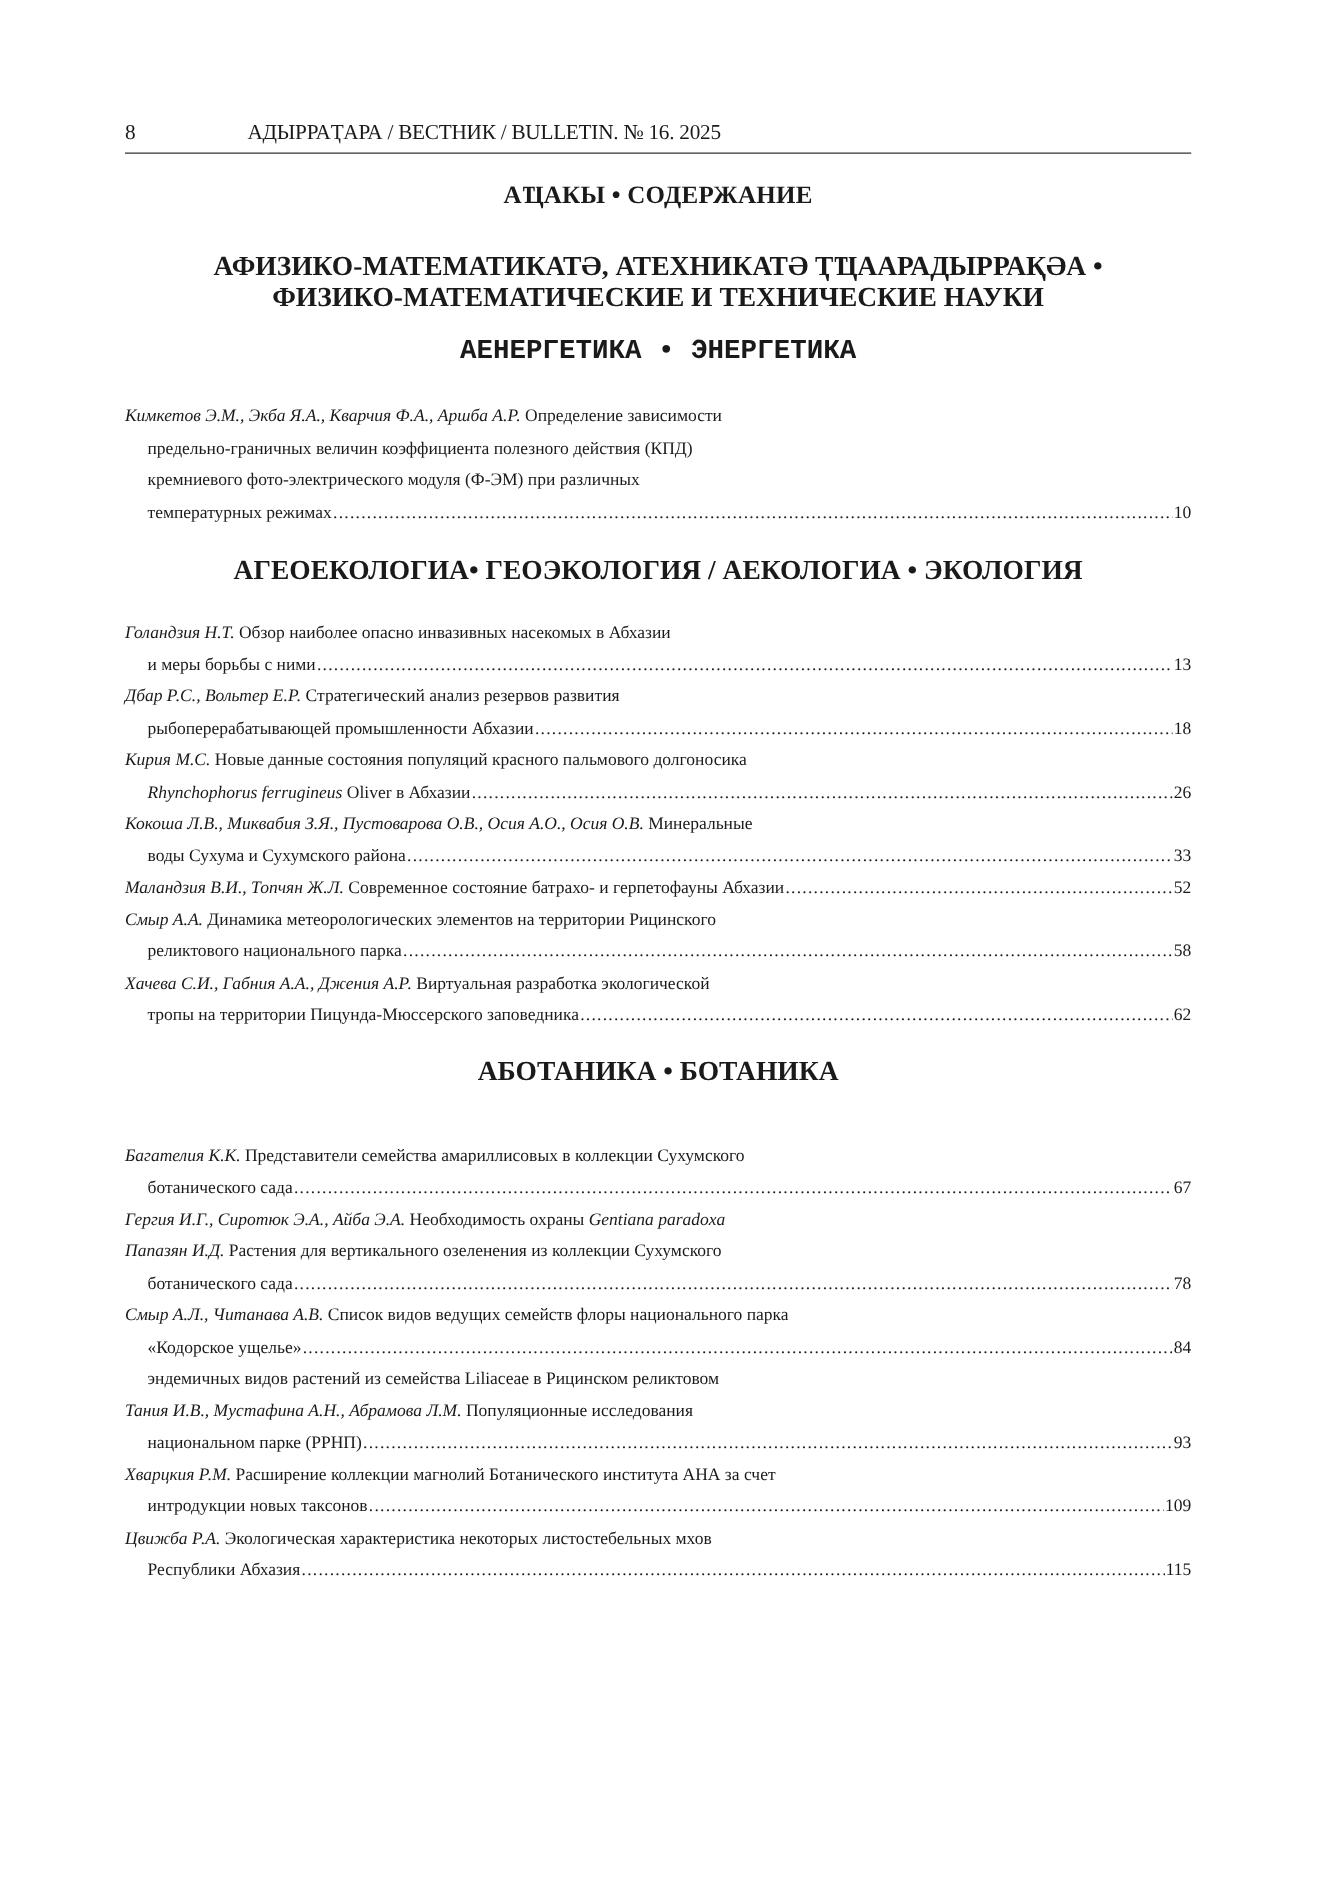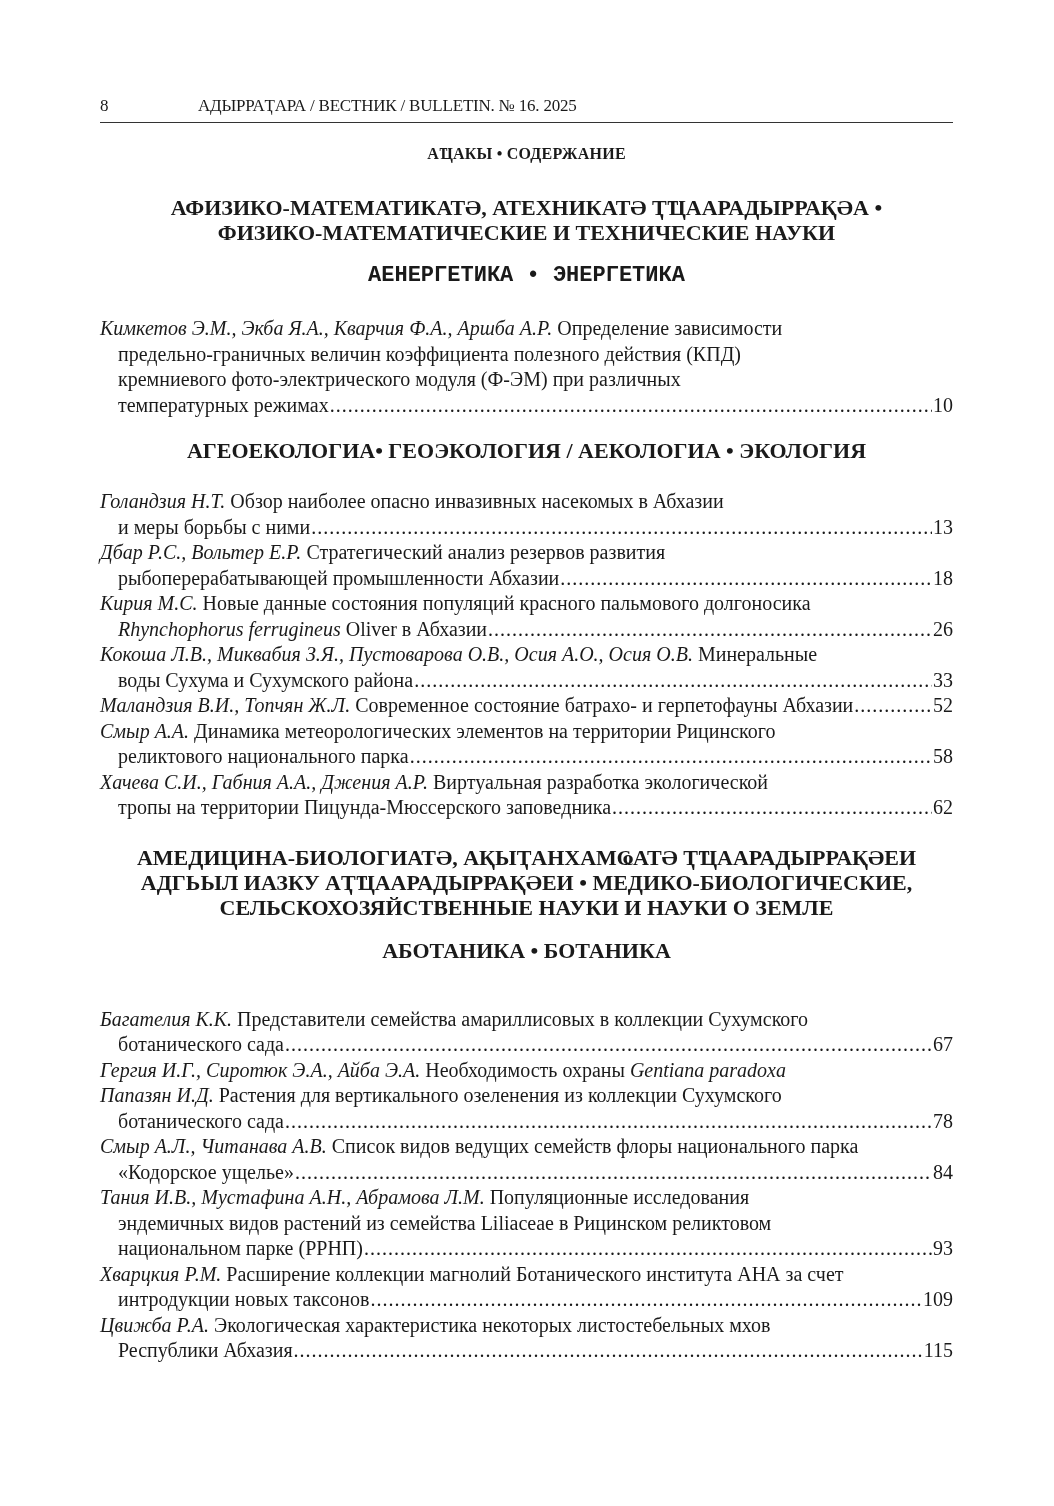--- a/index.html
+++ b/index.html
@@ -7,27 +7,27 @@
     width: 1054px; height: 1506px; position: relative; overflow: hidden;
     font-family: "Liberation Serif", "DejaVu Serif", serif; color: #1a1a1a;
   }
   .page { position: absolute; left: 100px; top: 96px; width: 853px; }
   .running-head {
     display: flex; align-items: baseline; font-size: 17px; letter-spacing: -0.2px;
     border-bottom: 1.5px solid #333; padding-bottom: 4px; height: 22px;
   }
   .running-head .pnum { width: 98px; }
   .toc-title {
-    text-align: center; font-weight: bold; font-size: 16px; margin-top: 22px; letter-spacing: 0.2px;
+    text-align: center; font-weight: bold; font-size: 20px; margin-top: 22px; letter-spacing: 0.2px;
   }
   .section-head {
     text-align: center; font-weight: bold; font-size: 22px; line-height: 25px;
   }
   .entries { margin: 0; padding: 0; list-style: none; }
-  .entry { font-size: 20px; line-height: 25.5px; }
+  .entry { font-size: 14px; line-height: 25.5px; }
   .entry .line { display: block; white-space: nowrap; }
   .entry .cont { padding-left: 18px; }
   .entry .last { display: flex; align-items: center; }
   .entry .last .txt { white-space: nowrap; flex: 0 0 auto; }
   .entry .last .leader {
     flex: 1 1 auto; overflow: hidden; white-space: nowrap; margin: 0 1px; letter-spacing: 1px;
   }
   .entry .last .leader::after {
     content: "....................................................................................................................................................................................................................................................";
   }
@@ -119,25 +119,20 @@
         </li>
         <li class="entry">
           <span class="line"><span class="authors">Хачева С.И., Габния А.А., Джения А.Р.</span><span> Виртуальная разработка экологической</span></span>
           <span class="line cont last">
             <span class="txt"><span>тропы на территории Пицунда-Мюссерского заповедника</span></span>
             <span class="leader"></span>
             <span class="pg">62</span>
           </span>
         </li>
       </ul>
-      <div class="section-head" style="margin-top: 24px; margin-bottom: 0px;">
-        <div>АМЕДИЦИНА-БИОЛОГИАТӘ, АҚЫҬАНХАМҨАТӘ ҬҴААРАДЫРРАҚӘЕИ</div>
-        <div>АДГЬЫЛ ИАЗКУ АҬҴААРАДЫРРАҚӘЕИ • МЕДИКО-БИОЛОГИЧЕСКИЕ,</div>
-        <div>СЕЛЬСКОХОЗЯЙСТВЕННЫЕ НАУКИ И НАУКИ О ЗЕМЛЕ</div>
-      </div>
       <div class="section-head" style="margin-top: 18px; margin-bottom: 44px;">
         <div>АБОТАНИКА • БОТАНИКА</div>
       </div>
       <ul class="entries">
         <li class="entry">
           <span class="line"><span class="authors">Багателия К.К.</span><span> Представители семейства амариллисовых в коллекции Сухумского</span></span>
           <span class="line cont last">
             <span class="txt"><span>ботанического сада </span></span>
             <span class="leader"></span>
             <span class="pg">67</span>
@@ -156,22 +151,22 @@
         </li>
         <li class="entry">
           <span class="line"><span class="authors">Смыр А.Л., Читанава А.В.</span><span> Список видов ведущих семейств флоры национального парка</span></span>
           <span class="line cont last">
             <span class="txt"><span>«Кодорское ущелье» </span></span>
             <span class="leader"></span>
             <span class="pg">84</span>
           </span>
         </li>
         <li class="entry">
+          <span class="line cont">эндемичных видов растений из семейства Liliaceae в Рицинском реликтовом</span>
           <span class="line"><span class="authors">Тания И.В., Мустафина А.Н., Абрамова Л.М.</span><span> Популяционные исследования</span></span>
-          <span class="line cont">эндемичных видов растений из семейства Liliaceae в Рицинском реликтовом</span>
           <span class="line cont last">
             <span class="txt"><span>национальном парке (РРНП)</span></span>
             <span class="leader"></span>
             <span class="pg">93</span>
           </span>
         </li>
         <li class="entry">
           <span class="line"><span class="authors">Хварцкия Р.М.</span><span> Расширение коллекции магнолий Ботанического института АНА за счет</span></span>
           <span class="line cont last">
             <span class="txt"><span>интродукции новых таксонов </span></span>

